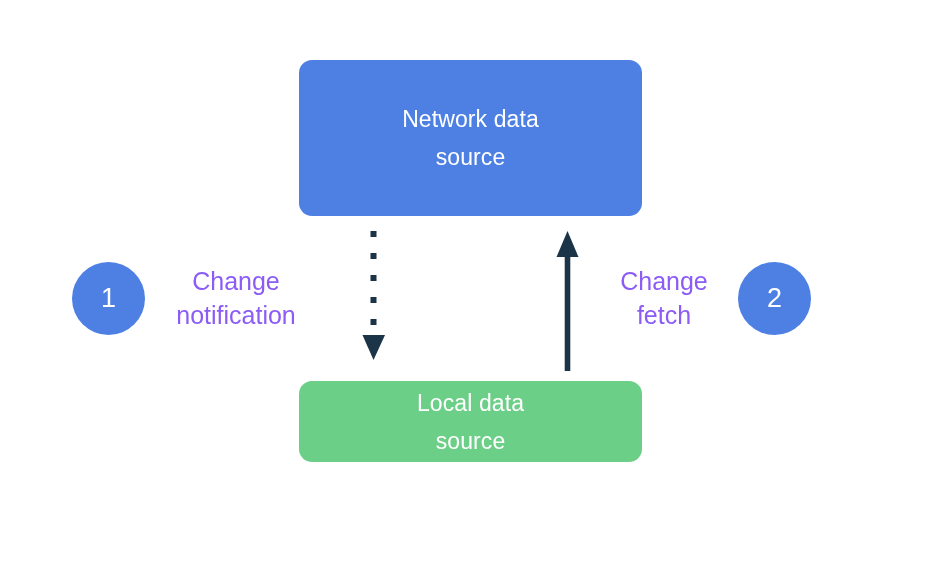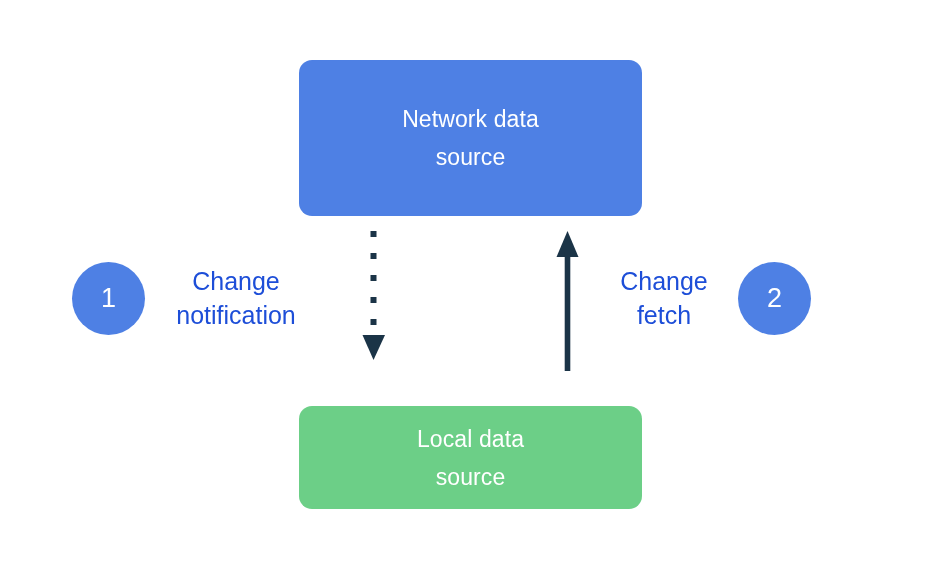--- a/index.html
+++ b/index.html
@@ -38,23 +38,22 @@
     left: 299px;
     top: 60px;
     width: 343px;
     height: 156px;
     background: #4e80e4;
   }
   #local-box {
     left: 299px;
     top: 381px;
     width: 343px;
-    height: 103px;
+    height: 81px;
     background: #6ccf87;
-    margin-top: 25px;
   }
   .node-label {
     display: block;
     white-space: pre-line;
   }
 
   
   .step-circle {
     position: absolute;
     width: 73px;
@@ -67,21 +66,21 @@
     justify-content: center;
     font-size: 27px;
     line-height: 1;
   }
   #step-circle-1 { left: 72px; top: 262px; }
   #step-circle-2 { left: 738px; top: 262px; }
 
   
   .caption {
     position: absolute;
-    color: #1d4ed8;
+    color: #8b5cf6;
     font-size: 25px;
     line-height: 34px;
     text-align: center;
     white-space: pre-line;
   }
   #caption-1 {
     left: 152px;
     top: 264px;
     width: 168px;
   }

